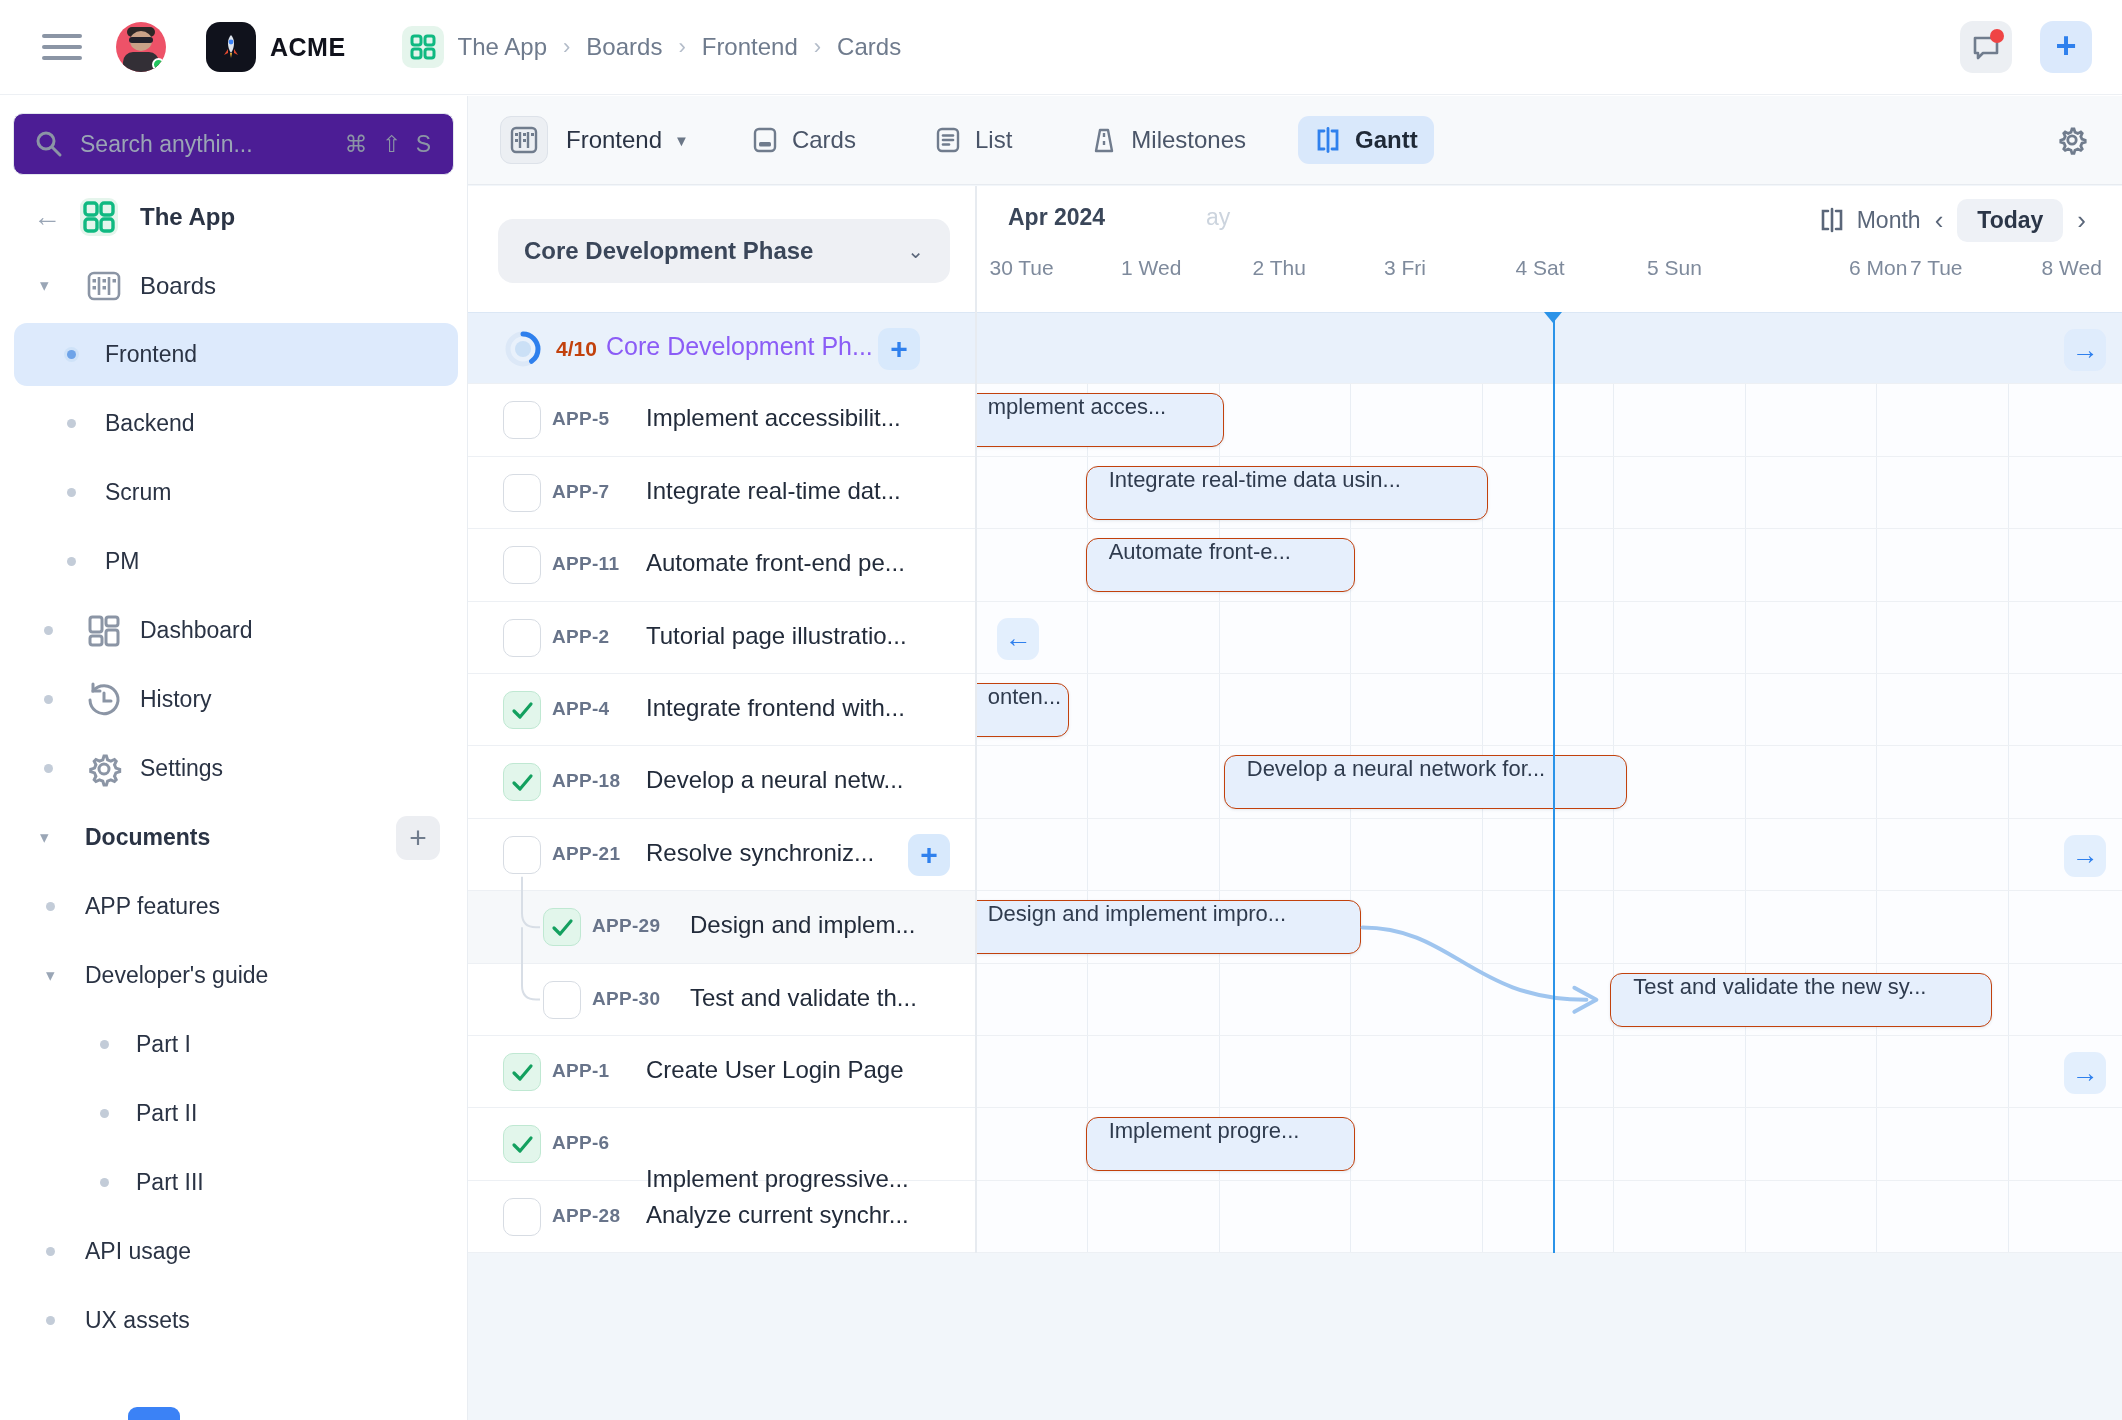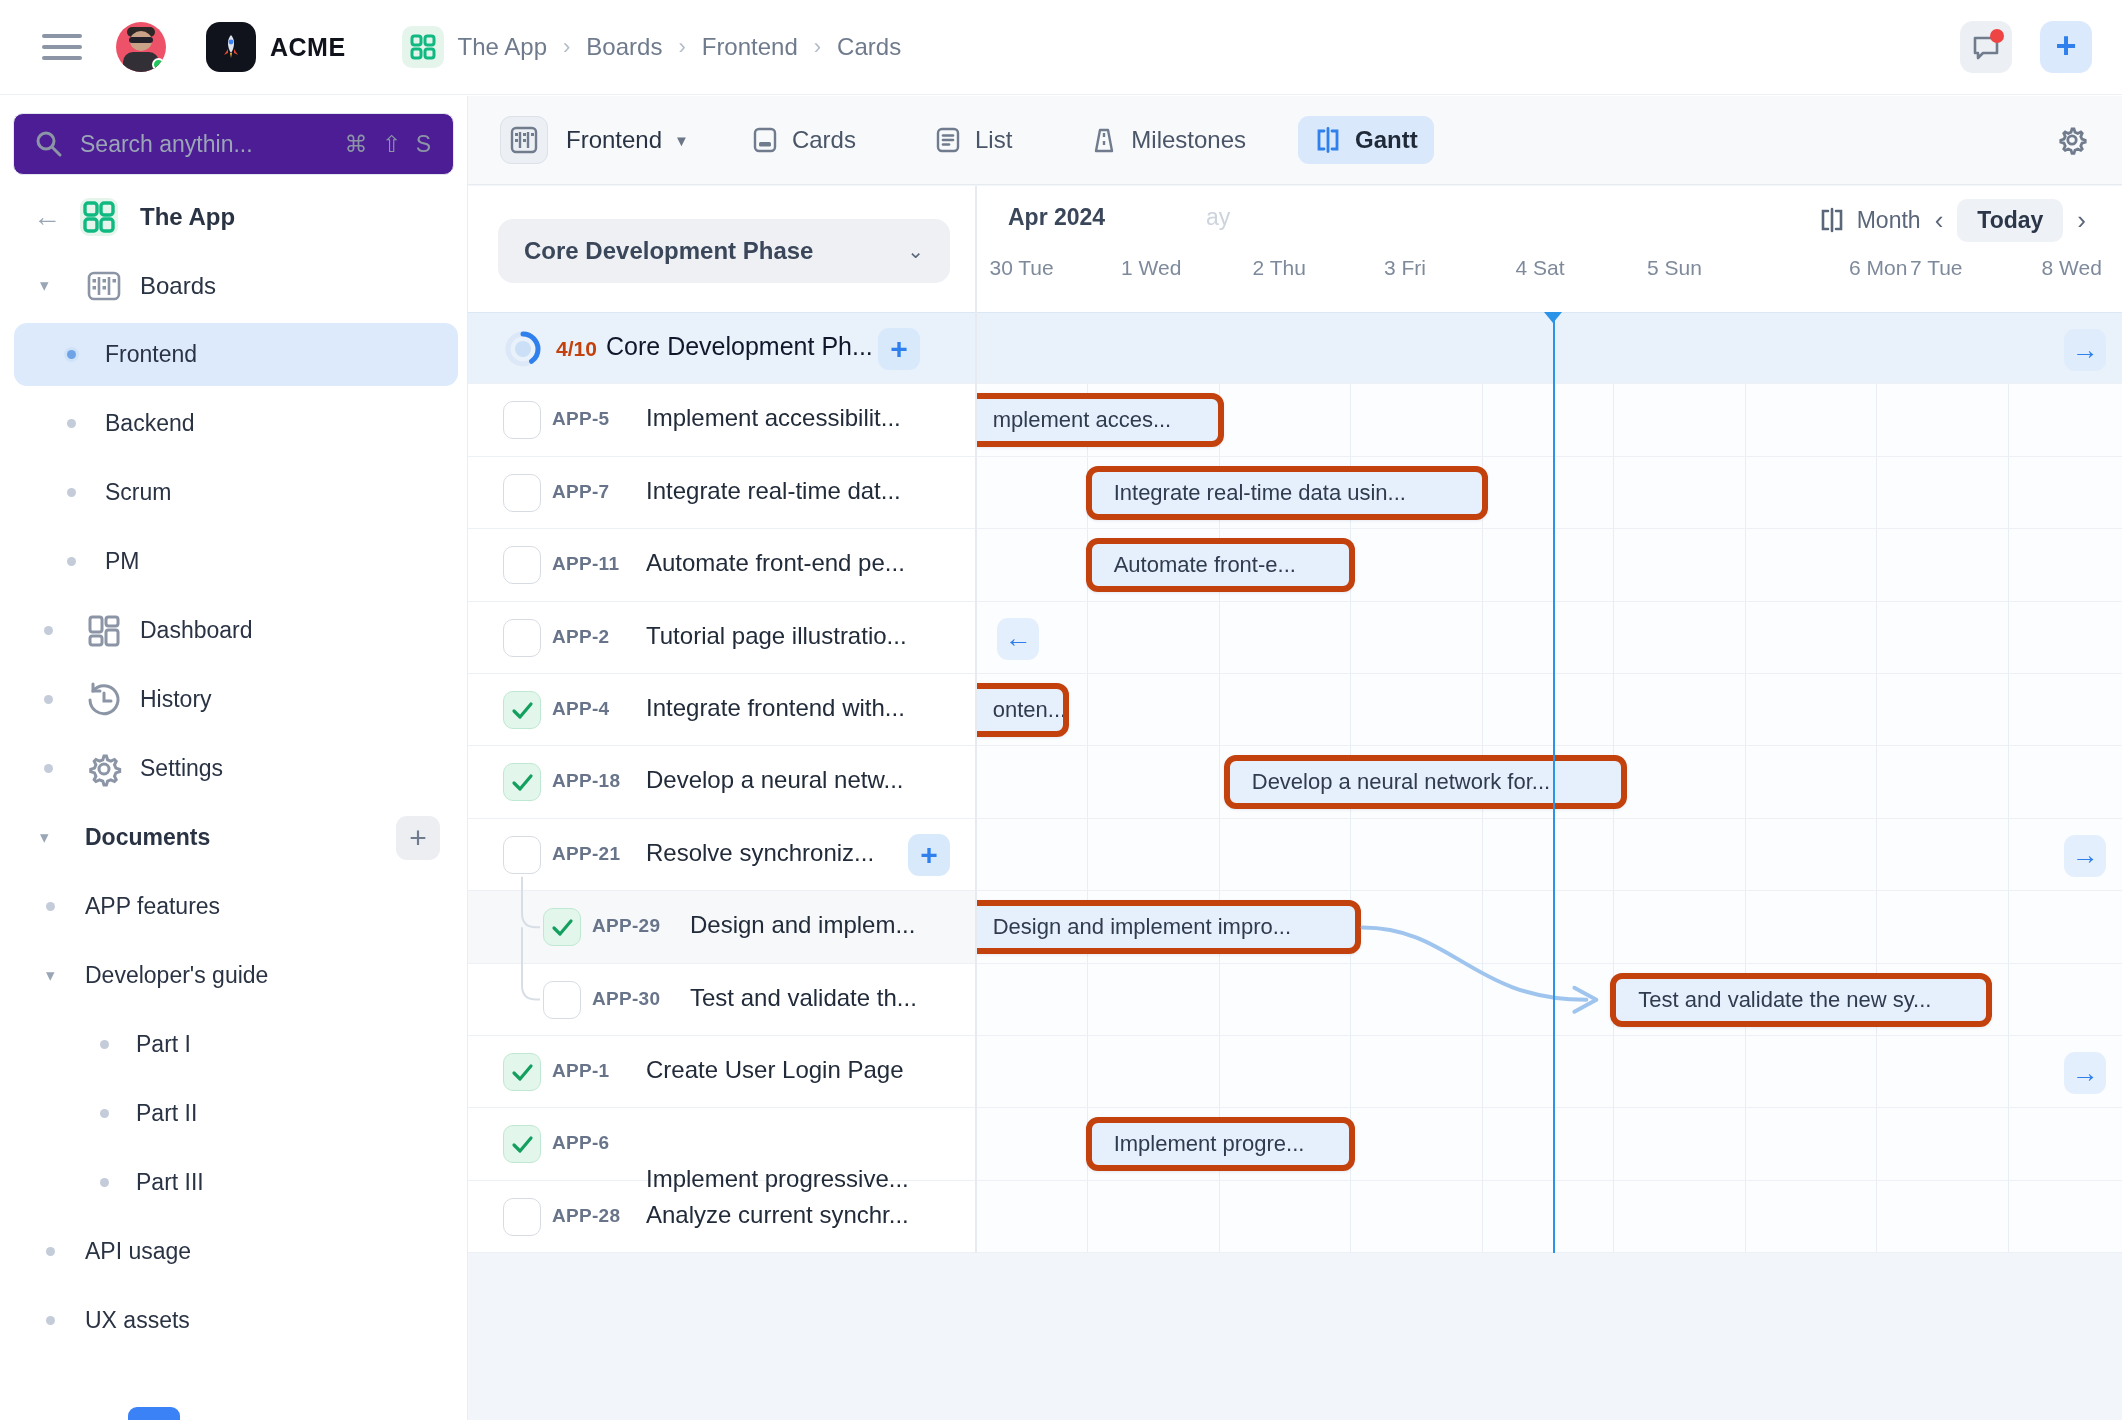--- a/index.html
+++ b/index.html
@@ -95,28 +95,28 @@
   .trow.shaded { background:#f6f8fa; }
   .checkbox { position:absolute; top:17px; width:38px; height:38px; border-radius:10px; border:1.5px solid #d7dce3;
     background:#fff; cursor:pointer; display:flex; align-items:center; justify-content:center; }
   .checkbox.checked { background:#e2f6eb; border-color:#bfe8d2; }
   .task-id { position:absolute; top:24px; font-size:19px; font-weight:700; color:#68748a; letter-spacing:.3px; }
   .task-title { position:absolute; top:20px; font-size:24px; color:#222b3a; white-space:nowrap; }
   .row-plus { position:absolute; top:15px; width:42px; height:42px; border-radius:11px; background:#d8e9fc;
     display:flex; align-items:center; justify-content:center; color:#2f80ed; font-size:30px; font-weight:600; cursor:pointer; }
   .progress-wrap { position:absolute; left:35px; top:16px; width:40px; height:40px; }
   .progress-count { position:absolute; left:88px; top:24px; font-size:21px; font-weight:600; color:#c2410c; }
-  .group-title { position:absolute; left:138px; top:19px; font-size:25px; color:#0f172a; white-space:nowrap; }
+  .group-title { position:absolute; left:138px; top:19px; font-size:25px; color:#8b5cf6; white-space:nowrap; }
 
   .vline { position:absolute; top:0; width:1px; height:941px; background:#e9eef4; }
   #today-line { position:absolute; top:0; width:2.5px; height:941px; background:#2b93e8; z-index:3; }
   #today-tri { position:absolute; top:0; width:0; height:0; border-left:9px solid transparent;
     border-right:9px solid transparent; border-top:11px solid #2b93e8; z-index:3; }
-  .gbar { position:absolute; height:54px; top:9px; background:#e6effc; border:6px solid #c2410c; border-radius:12px;
-    box-shadow:0 1px 3px rgba(30,60,90,.10); display:flex; align-items:center; overflow:hidden; cursor:pointer; z-index:2; }
+  .gbar { position:absolute; height:54px; top:9px; background:#e6effc; border:1px solid #c2410c; border-radius:12px;
+    box-shadow:0 1px 3px rgba(30,60,90,.10); display:flex; align-items:flex-start; overflow:hidden; cursor:pointer; z-index:2; }
   .gbar .gbar-label { margin-left:22px; font-size:22px; color:#2f3b4e; white-space:nowrap; }
   .ovf-chip { position:absolute; top:16px; width:42px; height:42px; border-radius:11px; background:rgba(219,233,252,.75);
     display:flex; align-items:center; justify-content:center; color:#2f80ed; font-size:27px; cursor:pointer; z-index:2; }
   #dep-svg, #tree-svg { position:absolute; left:0; top:0; pointer-events:none; z-index:2; }
   #below-grid { position:absolute; left:0; top:1157px; width:1654px; height:167px; background:#f2f6fa; }
 </style>
 </head>
 <body>
 
 <div id="topbar">

